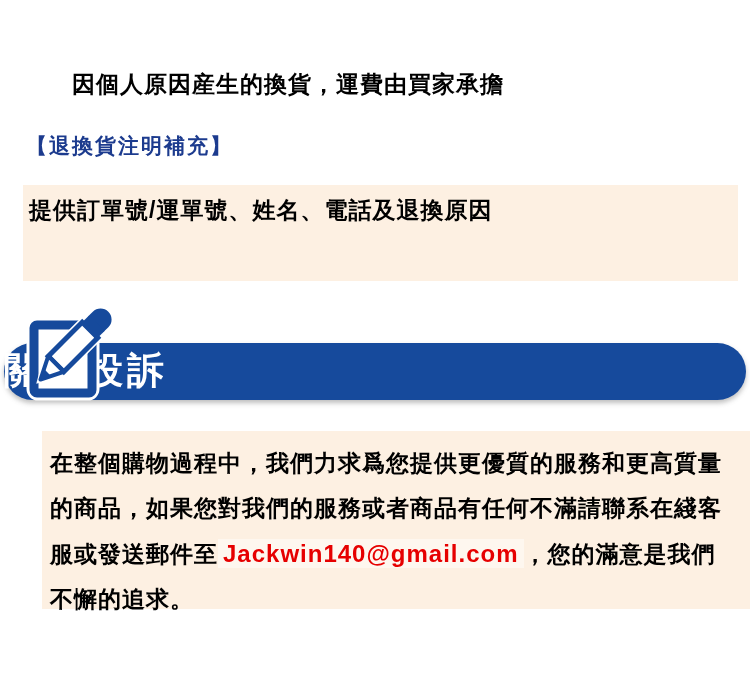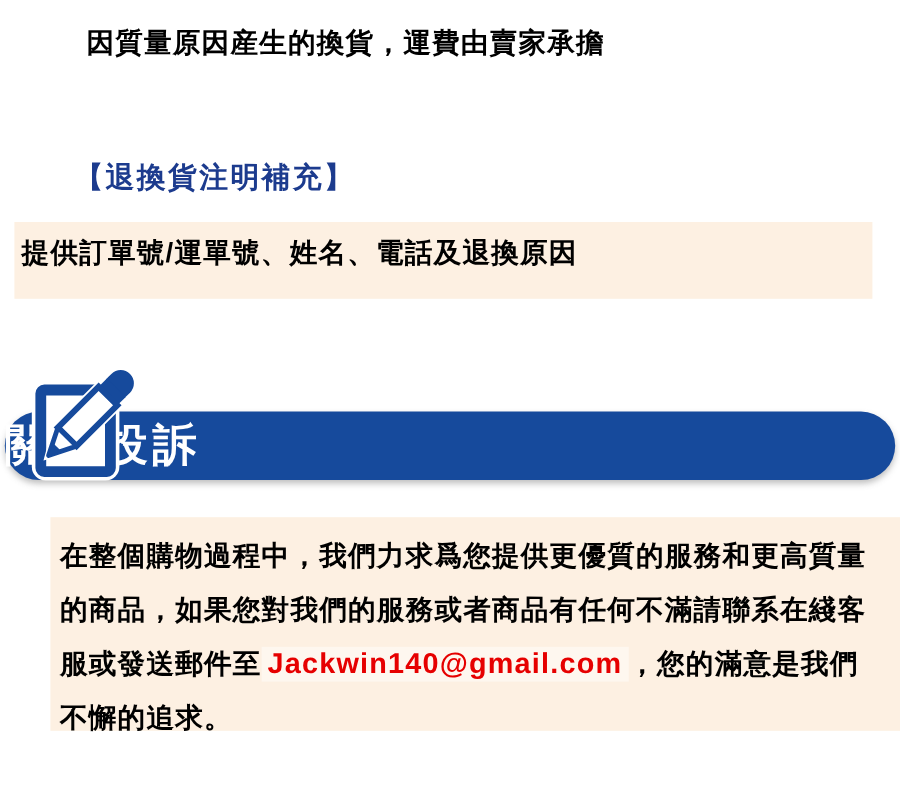--- a/index.html
+++ b/index.html
@@ -29,32 +29,31 @@
     font-size: 23px;
     letter-spacing: 1px;
     white-space: nowrap;
   }
   .intro-line.l1 { top: 20px; }
   .intro-line.l2 { top: 69px; }
   .section-heading {
     position: absolute;
     left: 26px;
     top: 132px;
-    font-size: 24px;
+    font-size: 21px;
     letter-spacing: 2px;
     color: var(--heading-blue);
     white-space: nowrap;
-    margin-left: 36px;
   }
   .note-box {
     position: absolute;
-    left: 12px;
+    left: 23px;
     top: 185px;
     width: 715px;
-    height: 64px;
+    height: 96px;
     background: var(--box-cream);
     padding: 6px 0 0 6px;
     font-size: 23px;
     line-height: 38px;
     letter-spacing: 1px;
   }
   .icon-wrap {
     position: absolute;
     left: 24px;
     top: 301px;
@@ -104,22 +103,22 @@
     padding: 1px 5px;
     text-decoration: none;
     font-family: "Liberation Sans", sans-serif;
   }
 </style>
 </head>
 <body>
 
 <div class="canvas">
 
-  <div class="intro-line l1">因質量原因産生的換貨，運費由賣家承擔</div>
 
+  <div class="intro-line l2">因個人原因産生的換貨，運費由買家承擔</div>
 
   <div class="section-heading">【退換貨注明補充】</div>
 
   <div class="note-box">
     <div>提供訂單號/運單號、姓名、電話及退換原因</div>
   </div>
 
   <div class="icon-wrap">
     <svg width="92" height="100" viewBox="0 0 92 100" xmlns="http://www.w3.org/2000/svg">
 

